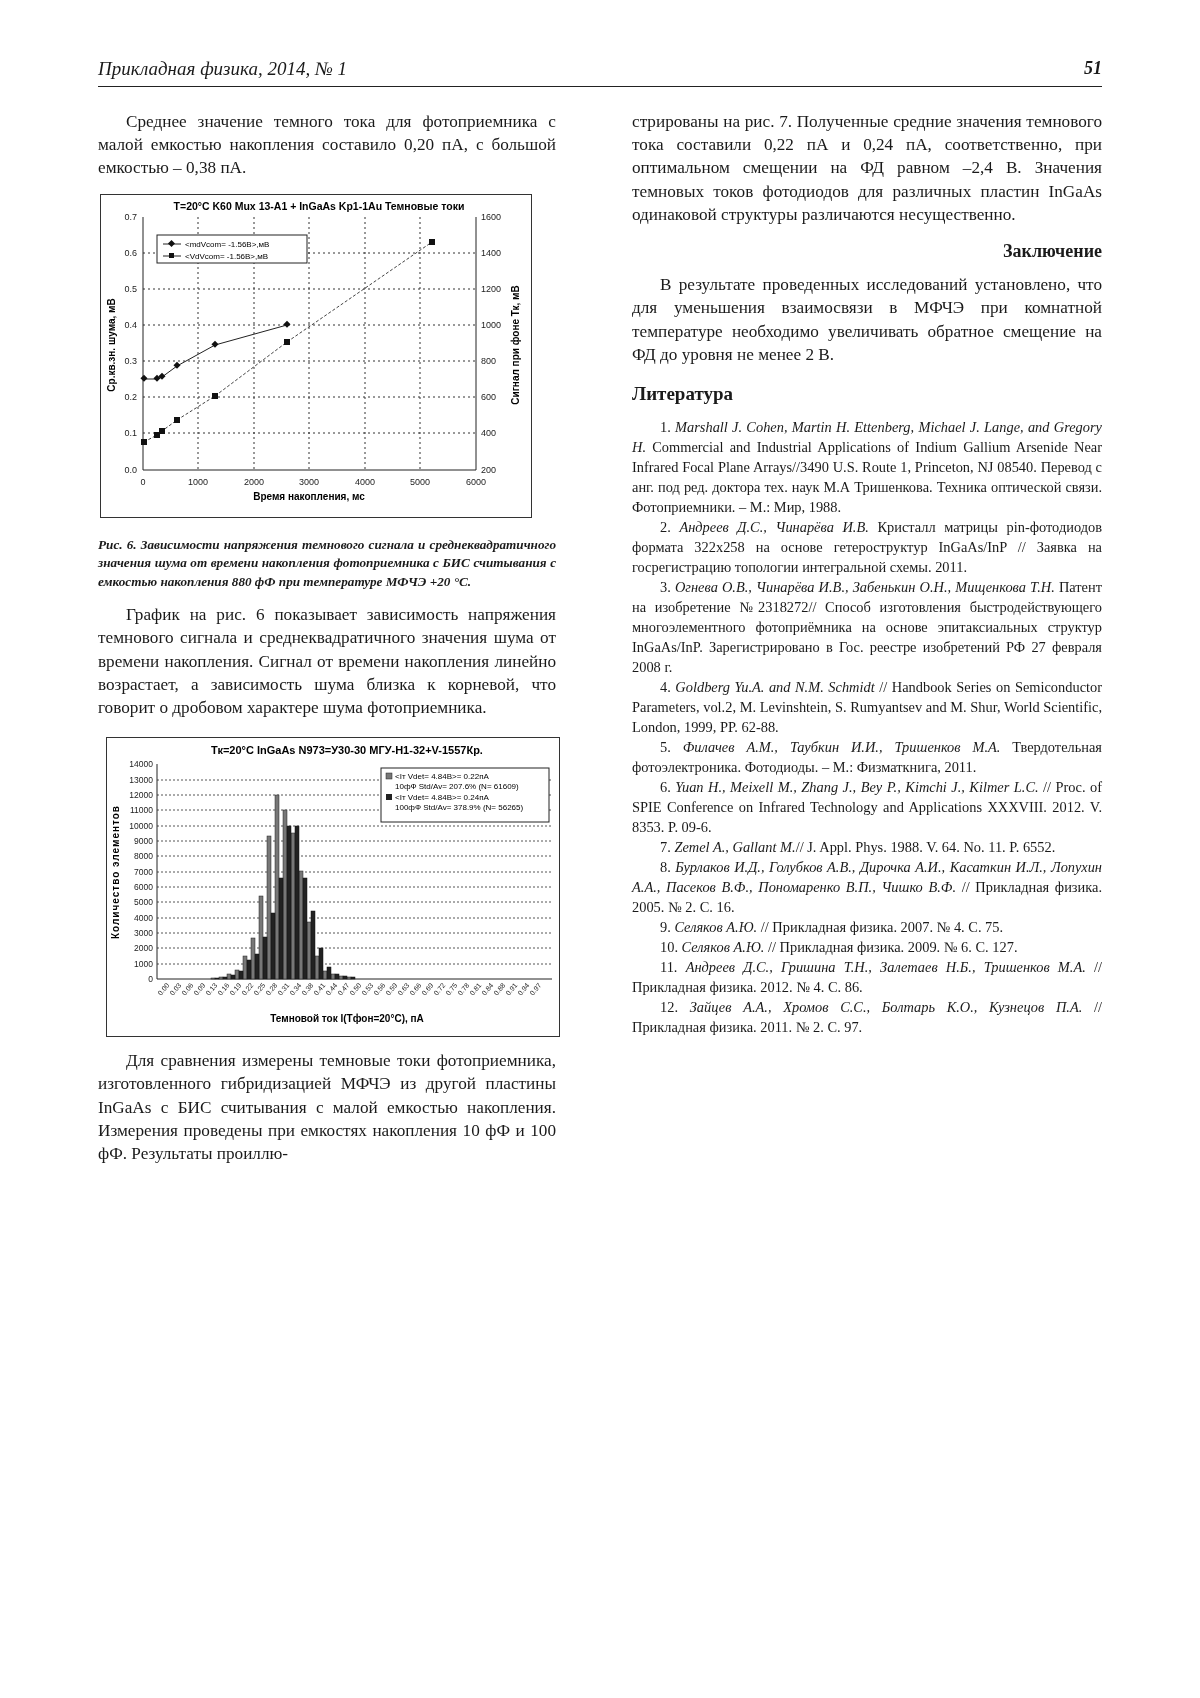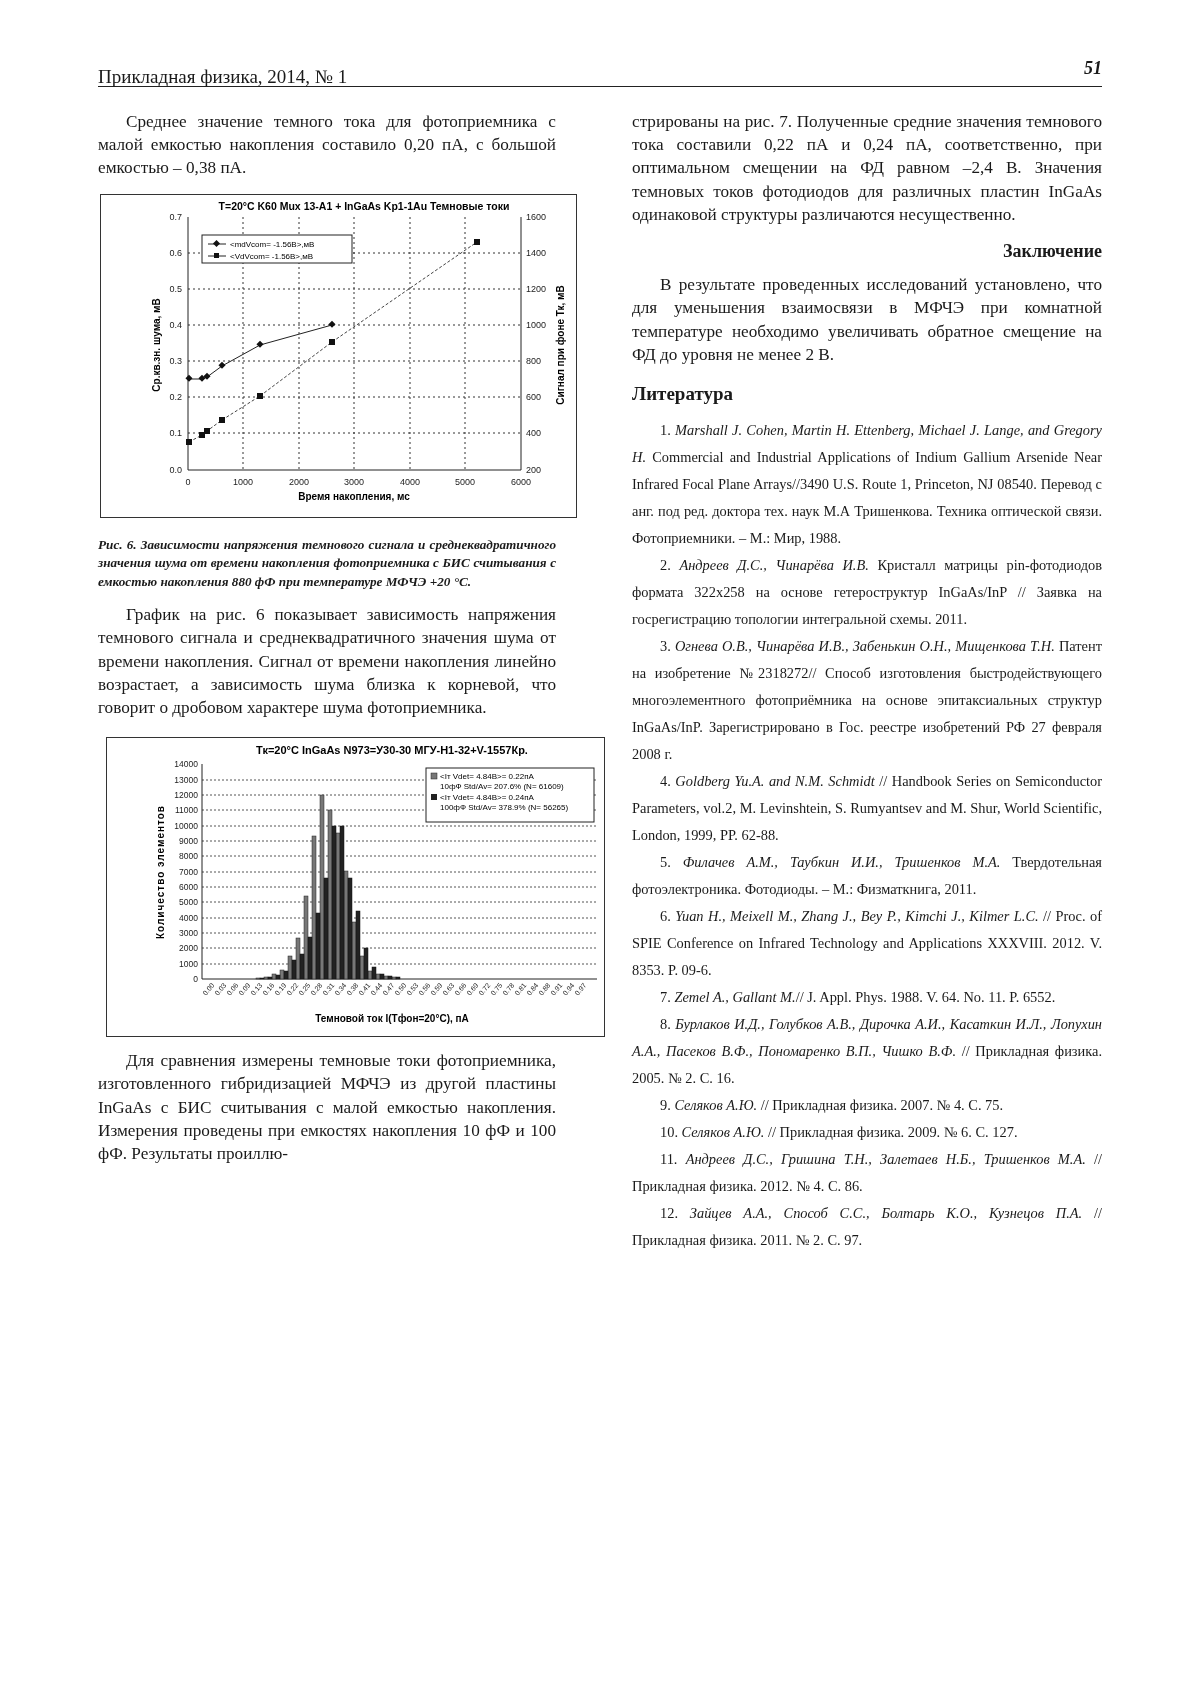--- a/index.html
+++ b/index.html
@@ -1,28 +1,28 @@
 <!DOCTYPE html>
 <html><head>
 <meta charset="utf-8">
 <style>
   html, body { margin: 0; padding: 0; background: #ffffff; }
   body { width: 1200px; height: 1698px; position: relative; font-family: "Liberation Serif", serif; color: #1a1a1a; }
   .header { position: absolute; left: 98px; top: 58px; width: 1004px; height: 28px; border-bottom: 1.5px solid #222; }
-  .header .journal { position: absolute; left: 0; top: 8px; font-size: 19px; }
+  .header .journal { position: absolute; left: 0; top: 0; font-style: italic; font-size: 19px; }
   .header .pageno { position: absolute; right: 0; top: 0; font-style: italic; font-weight: bold; font-size: 18px; }
   .col { position: absolute; top: 110px; width: 458px; font-size: 17.2px; line-height: 23.2px; text-align: justify; }
   .col.left { left: 98px; }
   .col.right { left: 632px; width: 470px; }
   p { margin: 0; text-indent: 28px; }
   .caption { font-style: italic; font-weight: bold; font-size: 13.2px; line-height: 18.5px; text-indent: 0; margin: 0; }
-  .figure { border: 1px solid #333; background: #fff; position: relative; padding-left: 45px; }
+  .figure { border: 1px solid #333; background: #fff; position: relative; }
   .heading-center { text-align: right; font-weight: bold; font-size: 18px; margin: 14px 0 10px; text-indent: 0; }
   .heading-left { font-weight: bold; font-size: 19px; margin: 16px 0 12px; text-indent: 0; }
-  .ref { font-size: 14.4px; line-height: 27px; text-indent: 28px; margin: 0; }
+  .ref { font-size: 14.4px; line-height: 20px; text-indent: 28px; margin: 0; }
   .ref i { font-style: italic; }
   svg text { font-family: "Liberation Sans", sans-serif; }
 </style>
 </head>
 <body>
 
 <div class="header">
   <span class="journal">Прикладная физика, 2014, № 1</span>
   <span class="pageno">51</span>
 </div>
@@ -257,15 +257,15 @@
     <p class="ref"><span>2.</span> <i>Андреев Д.С., Чинарёва И.В.</i><span> Кристалл матрицы pin-фотодиодов формата 322х258 на основе гетероструктур InGaAs/InP // Заявка на госрегистрацию топологии интегральной схемы. 2011.</span></p>
     <p class="ref"><span>3.</span> <i>Огнева О.В., Чинарёва И.В., Забенькин О.Н., Мищенкова Т.Н.</i><span> Патент на изобретение №2318272// Способ изготовления быстродействующего многоэлементного фотоприёмника на основе эпитаксиальных структур InGaAs/InP. Зарегистрировано в Гос. реестре изобретений РФ 27 февраля 2008 г.</span></p>
     <p class="ref"><span>4.</span> <i>Goldberg Yu.A. and N.M. Schmidt</i><span> // Handbook Series on Semiconductor Parameters, vol.2, M. Levinshtein, S. Rumyantsev and M. Shur, World Scientific, London, 1999, PP. 62-88.</span></p>
     <p class="ref"><span>5.</span> <i>Филачев А.М., Таубкин И.И., Тришенков М.А.</i><span> Твердотельная фотоэлектроника. Фотодиоды. – М.: Физматкнига, 2011.</span></p>
     <p class="ref"><span>6.</span> <i>Yuan H., Meixell M., Zhang J., Bey P., Kimchi J., Kilmer L.C.</i><span> // Proc. of SPIE Conference on Infrared Technology and Applications XXXVIII. 2012. V. 8353. P. 09-6.</span></p>
     <p class="ref"><span>7.</span> <i>Zemel A., Gallant M.</i><span>// J. Appl. Phys. 1988. V. 64. No. 11. P. 6552.</span></p>
     <p class="ref"><span>8.</span> <i>Бурлаков И.Д., Голубков А.В., Дирочка А.И., Касаткин И.Л., Лопухин А.А., Пасеков В.Ф., Пономаренко В.П., Чишко В.Ф.</i><span> // Прикладная физика. 2005. № 2. С. 16.</span></p>
     <p class="ref"><span>9.</span> <i>Селяков А.Ю.</i><span> // Прикладная физика. 2007. № 4. С. 75.</span></p>
     <p class="ref"><span>10.</span> <i>Селяков А.Ю.</i><span> // Прикладная физика. 2009. № 6. С. 127.</span></p>
     <p class="ref"><span>11.</span> <i>Андреев Д.С., Гришина Т.Н., Залетаев Н.Б., Тришенков М.А.</i><span> // Прикладная физика. 2012. № 4. С. 86.</span></p>
-    <p class="ref"><span>12.</span> <i>Зайцев А.А., Способ С.С., Болтарь К.О., Кузнецов П.А.</i><span> // Прикладная физика. 2011. № 2. С. 97.</span></p>
+    <p class="ref"><span>12.</span> <i>Зайцев А.А., Хромов С.С., Болтарь К.О., Кузнецов П.А.</i><span> // Прикладная физика. 2011. № 2. С. 97.</span></p>
   </div>
 </div>
 
 </body></html>

